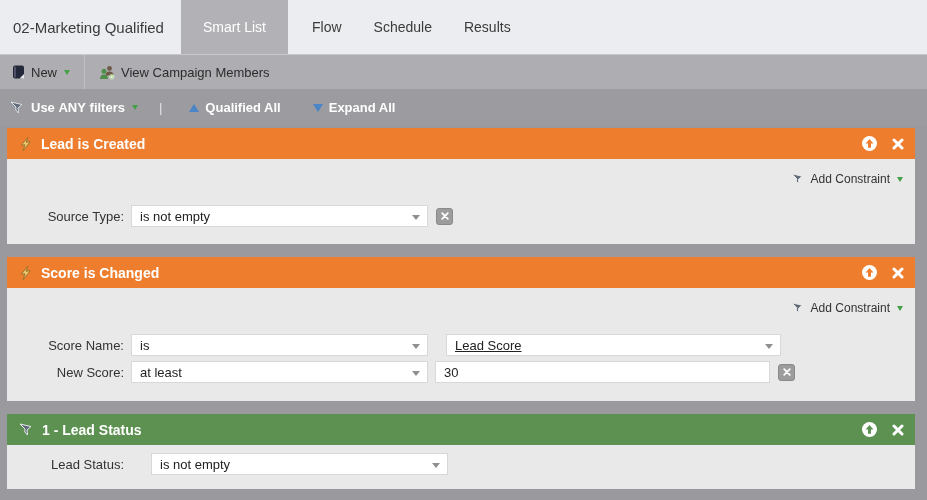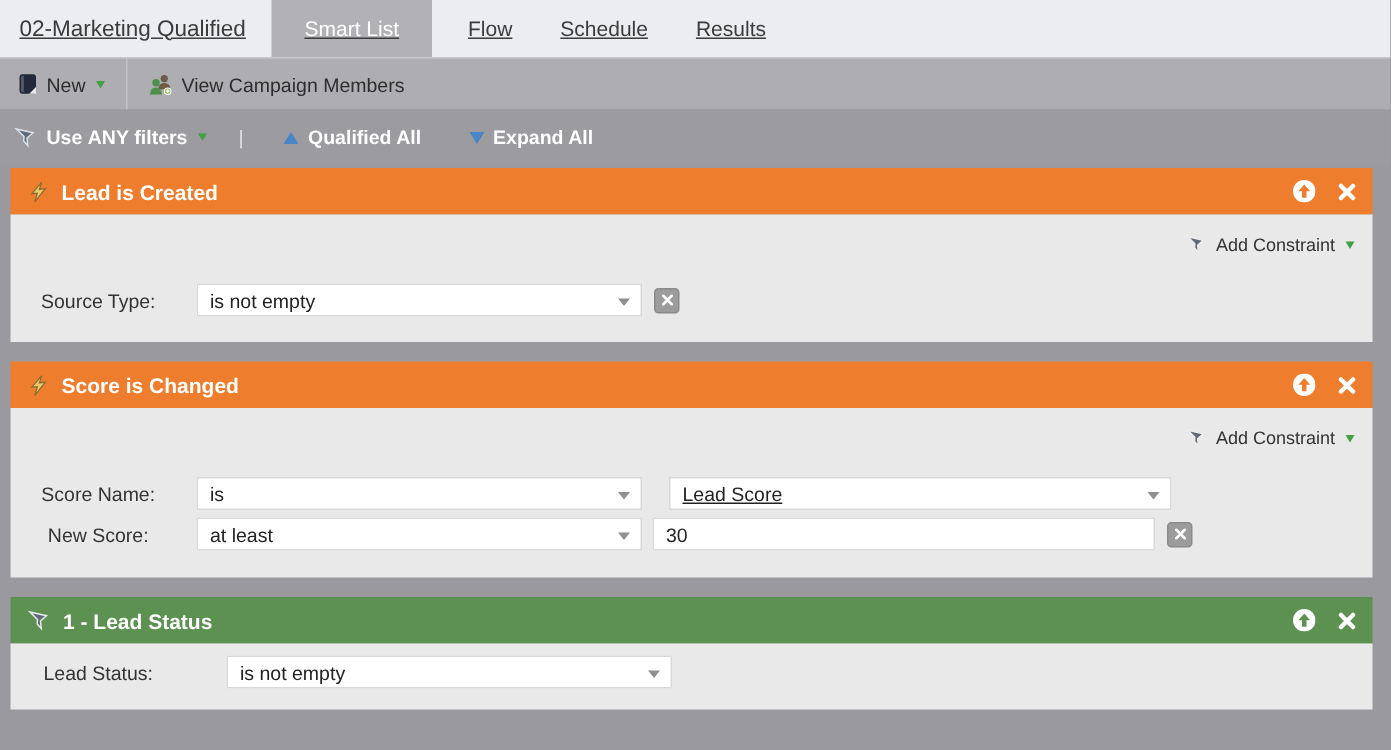--- a/index.html
+++ b/index.html
@@ -3,21 +3,21 @@
 <meta charset="utf-8">
 <style>
   html,body{margin:0;padding:0;}
   body{
     width:927px;height:500px;overflow:hidden;
     background:#9A9A9E;
     font-family:"Liberation Sans","DejaVu Sans",sans-serif;
     -webkit-font-smoothing:antialiased;
   }
   
-  .tabbar{height:38px;background:#ECEDF1;display:flex;align-items:stretch;color:#3b3b3b;text-decoration:underline;}
+  .tabbar{height:54px;background:#ECEDF1;display:flex;align-items:stretch;color:#3b3b3b;}
   .doc-title{align-self:center;padding-left:13px;font-size:15px;width:168px;white-space:nowrap;}
   .tab{display:flex;align-items:center;padding:0 16px;font-size:14px;cursor:pointer;white-space:nowrap;}
   .tab.active{background:#B2B2B6;color:#fff;padding:0 22px;margin-right:8px;}
   
   .toolbar{height:34px;background:#AEAEB2;border-top:1px solid #C9C9CD;display:flex;align-items:center;font-size:13px;color:#2c2c2c;}
   .tbtn{display:flex;align-items:center;gap:6px;padding:0 10px;height:100%;cursor:pointer;white-space:nowrap;}
   .tbtn:first-child{padding-left:12px;}
   .vdivider{width:1px;height:100%;background:#C2C2C6;margin:0 4px;}
   
   .filterbar{height:37px;background:#9B9BA0;display:flex;align-items:center;font-size:13px;color:#fff;font-weight:600;}
@@ -37,21 +37,21 @@
   .panel.trigger .circle-ic{color:#EE7E2D;}
   .panel.filter  .circle-ic{color:#5C9151;}
   .panel-title{margin-left:8px;flex:1;}
   .hdr-icons{display:flex;align-items:center;gap:15px;}
   .hdr-icons svg{display:block;cursor:pointer;}
   .panel-body{background:#E9E9E9;}
   .constraint-row{display:flex;justify-content:flex-end;align-items:center;gap:6px;padding:10px 12px 0 0;height:20px;font-size:12px;color:#333;font-weight:400;}
   .constraint-row .lbl{cursor:pointer;}
   .form-row{display:flex;align-items:center;margin-top:5px;}
   .form-row.first{margin-top:16px;}
-  .row-label{width:117px;text-align:center;padding-right:7px;font-size:13px;color:#333;}
+  .row-label{width:117px;text-align:right;padding-right:7px;font-size:13px;color:#333;}
   .combo{position:relative;width:297px;height:22px;background:#fff;border:1px solid #D8D8D8;font-size:13px;color:#222;display:flex;align-items:center;padding-left:8px;box-sizing:border-box;cursor:pointer;}
   .combo .caret{position:absolute;right:7px;top:9px;width:0;height:0;border-left:4px solid transparent;border-right:4px solid transparent;border-top:5px solid #8F8F8F;}
   .combo.wide{width:335px;margin-left:18px;text-decoration:underline;}
   .text-input{width:335px;height:22px;margin-left:7px;border:1px solid #D8D8D8;font-size:13px;color:#222;padding:0 0 0 8px;box-sizing:border-box;background:#fff;font-family:inherit;}
   .del-btn{width:15px;height:15px;background:#9C9C9C;border:1px solid #8A8A8A;border-radius:3px;margin-left:8px;display:flex;align-items:center;justify-content:center;cursor:pointer;flex:none;}
   .pb1{padding-bottom:17px;}
   .pb2{padding-bottom:18px;}
   .pb3{padding-top:8px;padding-bottom:14px;}
   .pb3 .form-row{margin-top:0;gap:20px;}
   .icon{display:inline-flex;flex:none;}

